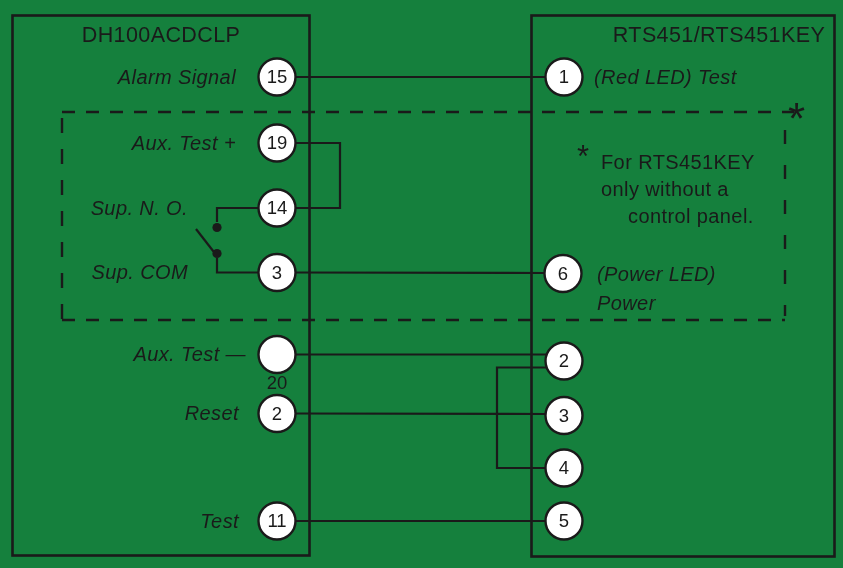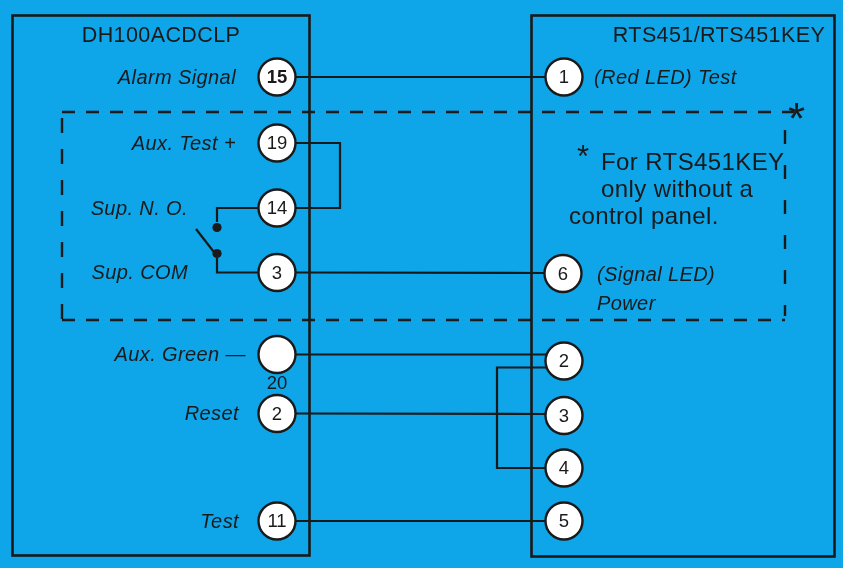--- a/index.html
+++ b/index.html
@@ -1,19 +1,19 @@
 <!DOCTYPE html>
 <html><head>
 <meta charset="utf-8">
 <style>
   html,body{margin:0;padding:0;background:#ffffff;}
   .canvas{
     position:relative;
     width:843px;height:568px;
-    background:#0ea5e9;
+    background:#15803d;
     font-family:"Liberation Sans", sans-serif;
     color:#1a1a1a;
     overflow:hidden;
   }
   svg.wiring{position:absolute;left:0;top:0;}
   .txt{
     position:absolute;
     white-space:nowrap;
     font-size:20px;
     letter-spacing:0.4px;
@@ -45,21 +45,21 @@
   }
   .star-note{
     position:absolute;
     font-size:31px;
     line-height:1;
     font-weight:400;
   }
   .note-line{
     position:absolute;
     white-space:nowrap;
-    font-size:24px;
+    font-size:20px;
     letter-spacing:0.4px;
     transform:translateY(-50%);
     line-height:1;
   }
 </style>
 </head>
 <body>
 
 <div class="canvas">
 
@@ -113,43 +113,43 @@
     </g>
   </svg>
 
   <div class="title" style="left:12px;width:298px;top:36px;">DH100ACDCLP</div>
   <div class="title" style="left:531px;width:304px;top:36px;padding-left:36px;">RTS451/RTS451KEY</div>
 
   <div class="txt ralign" style="left:36px;width:200px;top:77px;">Alarm Signal</div>
   <div class="txt ralign" style="left:36px;width:200px;top:143px;">Aux. Test +</div>
   <div class="txt ralign" style="left:-12px;width:200px;top:208px;">Sup. N. O.</div>
   <div class="txt ralign" style="left:-12px;width:200px;top:272px;">Sup. COM</div>
-  <div class="txt ralign" style="left:46px;width:200px;top:354px;">Aux. Green —</div>
+  <div class="txt ralign" style="left:46px;width:200px;top:354px;">Aux. Test —</div>
   <div class="txt ralign" style="left:39px;width:200px;top:413px;">Reset</div>
   <div class="txt ralign" style="left:39px;width:200px;top:521px;">Test</div>
 
-  <div class="tnum" style="left:277px;top:77px;font-weight:bold;">15</div>
+  <div class="tnum" style="left:277px;top:77px;">15</div>
   <div class="tnum" style="left:277px;top:143px;">19</div>
   <div class="tnum" style="left:277px;top:208px;">14</div>
   <div class="tnum" style="left:277px;top:272.5px;">3</div>
   <div class="tnum" style="left:277px;top:354.5px;margin-top:28px;">20</div>
   <div class="tnum" style="left:277px;top:413.5px;">2</div>
   <div class="tnum" style="left:277px;top:521px;">11</div>
 
   <div class="tnum" style="left:564px;top:77px;">1</div>
   <div class="tnum" style="left:563px;top:273.5px;">6</div>
   <div class="tnum" style="left:564px;top:361px;">2</div>
   <div class="tnum" style="left:564px;top:415.5px;">3</div>
   <div class="tnum" style="left:564px;top:468px;">4</div>
   <div class="tnum" style="left:564px;top:521px;">5</div>
 
   <div class="txt" style="left:594px;top:77px;">(Red LED) Test</div>
-  <div class="txt" style="left:597px;top:274px;">(Signal LED)</div>
+  <div class="txt" style="left:597px;top:274px;">(Power LED)</div>
   <div class="txt" style="left:597px;top:303px;">Power</div>
 
   <div class="star-note" style="left:577px;top:141px;">*</div>
   <div class="note-line" style="left:601px;top:162px;">For RTS451KEY</div>
   <div class="note-line" style="left:601px;top:189px;">only without a</div>
-  <div class="note-line" style="left:569px;top:216px;">control panel.</div>
+  <div class="note-line" style="left:628px;top:216px;">control panel.</div>
 
   <div class="star-corner" style="left:788px;top:97px;">*</div>
 
 </div>
 
 </body></html>

